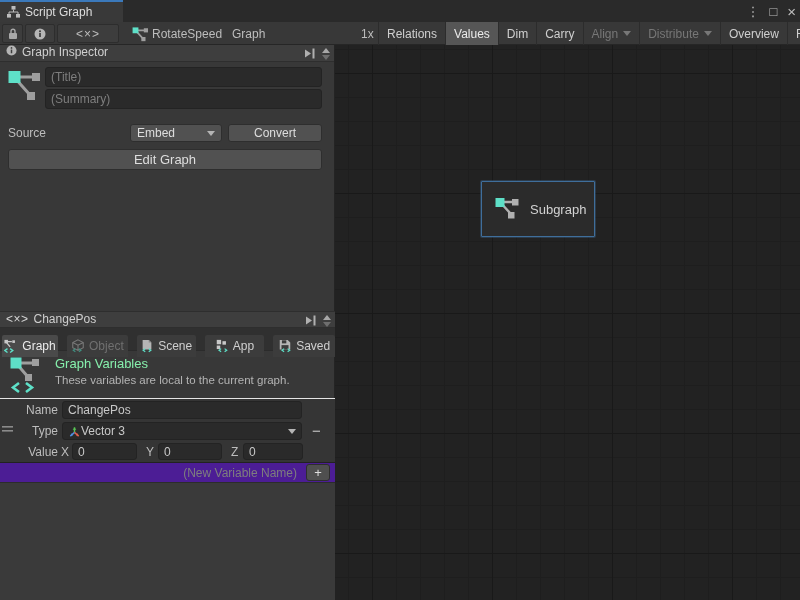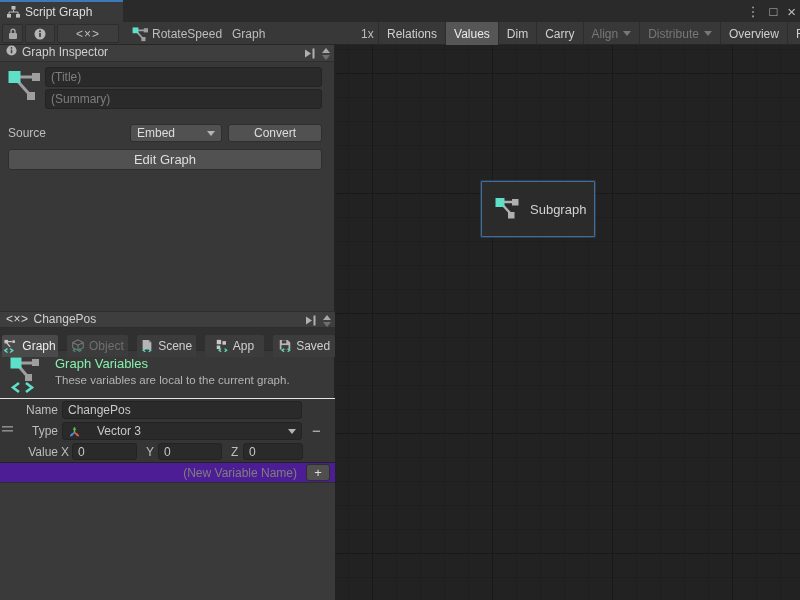--- a/index.html
+++ b/index.html
@@ -270,21 +270,21 @@
 
     <div class="var-editor">
       <span class="var-label" style="left:8px; top:4px;">Name</span>
       <input class="field" style="position: absolute; left: 62px; top: 2px; width: 240px; height: 18px;" value="ChangePos">
 
       <svg style="position:absolute; left:2px; top:26px;" width="11" height="8" viewBox="0 0 11 8">
         <rect x="0" y="1" width="11" height="1.6" fill="#8a8a8a"></rect>
           <rect x="0" y="5" width="11" height="1.6" fill="#8a8a8a"></rect>
       </svg>
       <span class="var-label" style="left:8px; top:25px;">Type</span>
-      <div class="field" style="position:absolute; left:62px; top:23px; width:240px; height:18px; display:flex; align-items:center; gap:16px;">
+      <div class="field" style="position:absolute; left:62px; top:23px; width:240px; height:18px; display:flex; align-items:center; gap:0;">
         <svg width="13" height="13" viewBox="0 0 14 14">
           <path d="M7 8 V2.5" stroke="#58c555" stroke-width="1.6"></path>
             <path d="M7 2.8 l-2 2.4 h4 z" fill="#58c555"></path>
           <path d="M7 8 L2.5 12" stroke="#4f8fe0" stroke-width="1.6"></path>
             <path d="M2.6 11.9 l1-3 1.9 2.1 z" fill="#4f8fe0"></path>
           <path d="M7 8 L11.5 12" stroke="#e0604f" stroke-width="1.6"></path>
             <path d="M11.4 11.9 l-1-3 -1.9 2.1 z" fill="#e0604f"></path>
         </svg>
         <span>Vector 3</span>
         <span class="caret" style="margin-left:auto;"></span>

